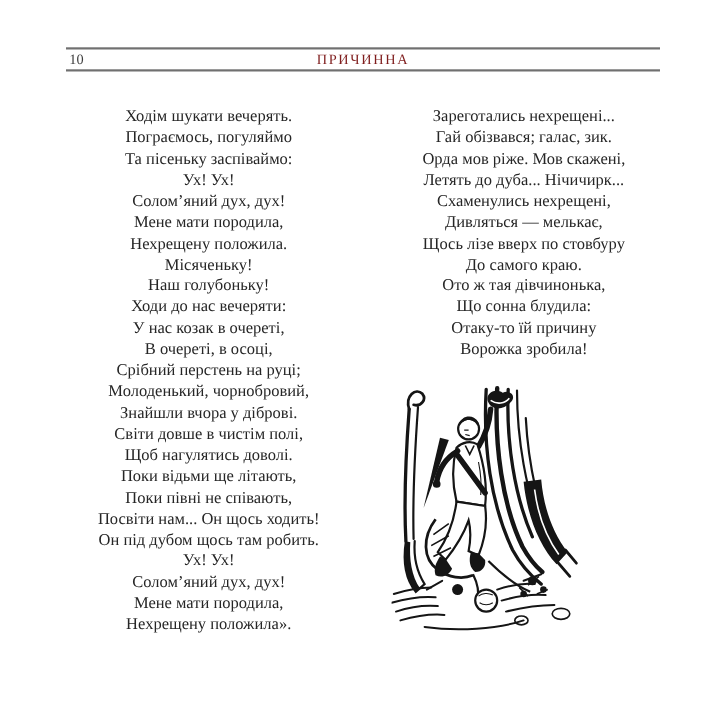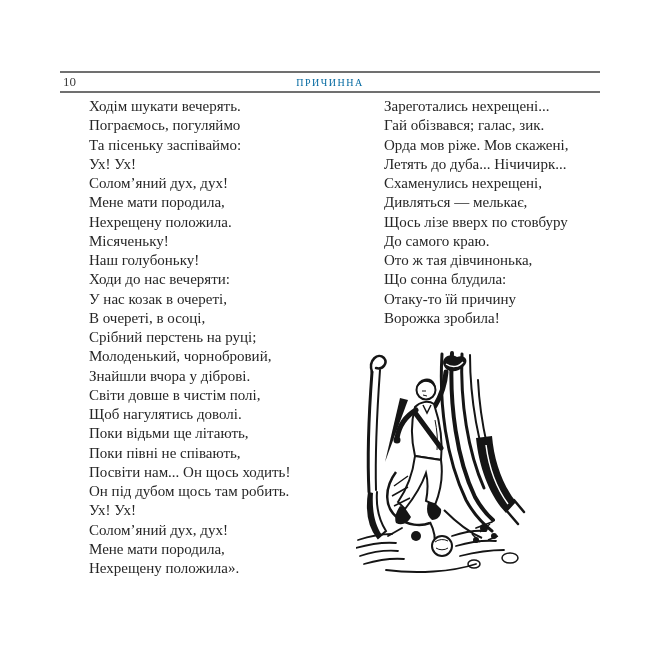--- a/index.html
+++ b/index.html
@@ -18,47 +18,46 @@
   .running-header {
     position: absolute;
     left: 60px;
     top: 43px;
     width: 540px;
     height: 18px;
     border-top: 2px solid #707070;
     border-bottom: 2px solid #707070;
     display: flex;
     align-items: center;
-    margin-top: 28px;
   }
   .page-number {
     position: absolute;
     left: 3px;
     top: 1px;
     font-size: 13px;
     color: #3c3c3c;
   }
   .chapter-title {
     width: 100%;
     text-align: center;
-    font-size: 10px;
+    font-size: 13px;
     letter-spacing: 1.5px;
-    color: #0369a1;
+    color: #7f1d1d;
   }
   .column {
     position: absolute;
     top: 97px;
     font-size: 15px;
     line-height: 19.25px;
     color: #262626;
     white-space: pre;
   }
   .column.left  { left: 89px;  }
   .column.right { left: 384px; }
-  .verse-line { height: 19.25px; }
+  .verse-line { height: 19.25px; text-align: center; }
   .illustration {
     position: absolute;
     left: 356px;
     top: 350px;
     width: 176px;
     height: 228px;
   }
   .illustration svg { display: block; width: 100%; height: 100%; }
 </style>
 </head>

